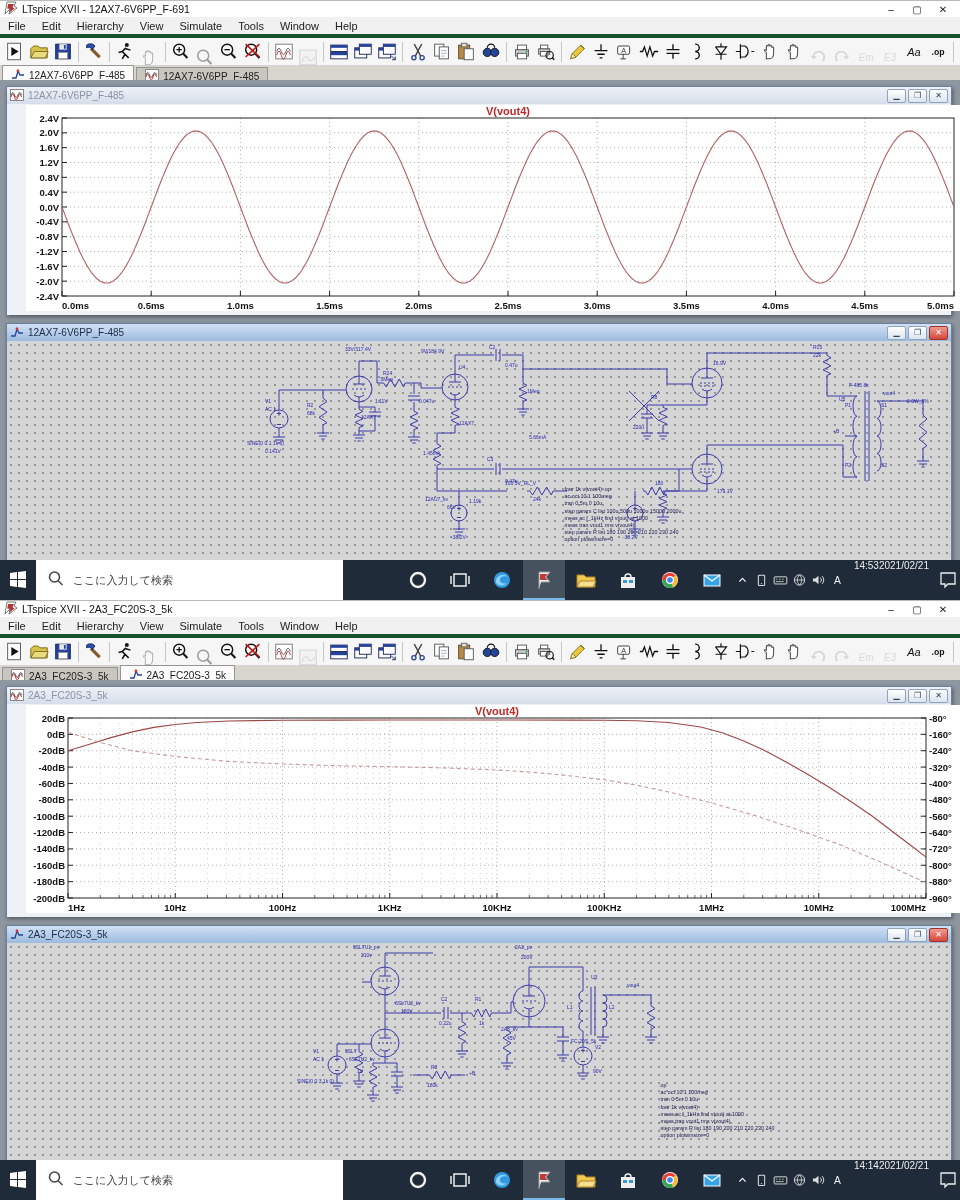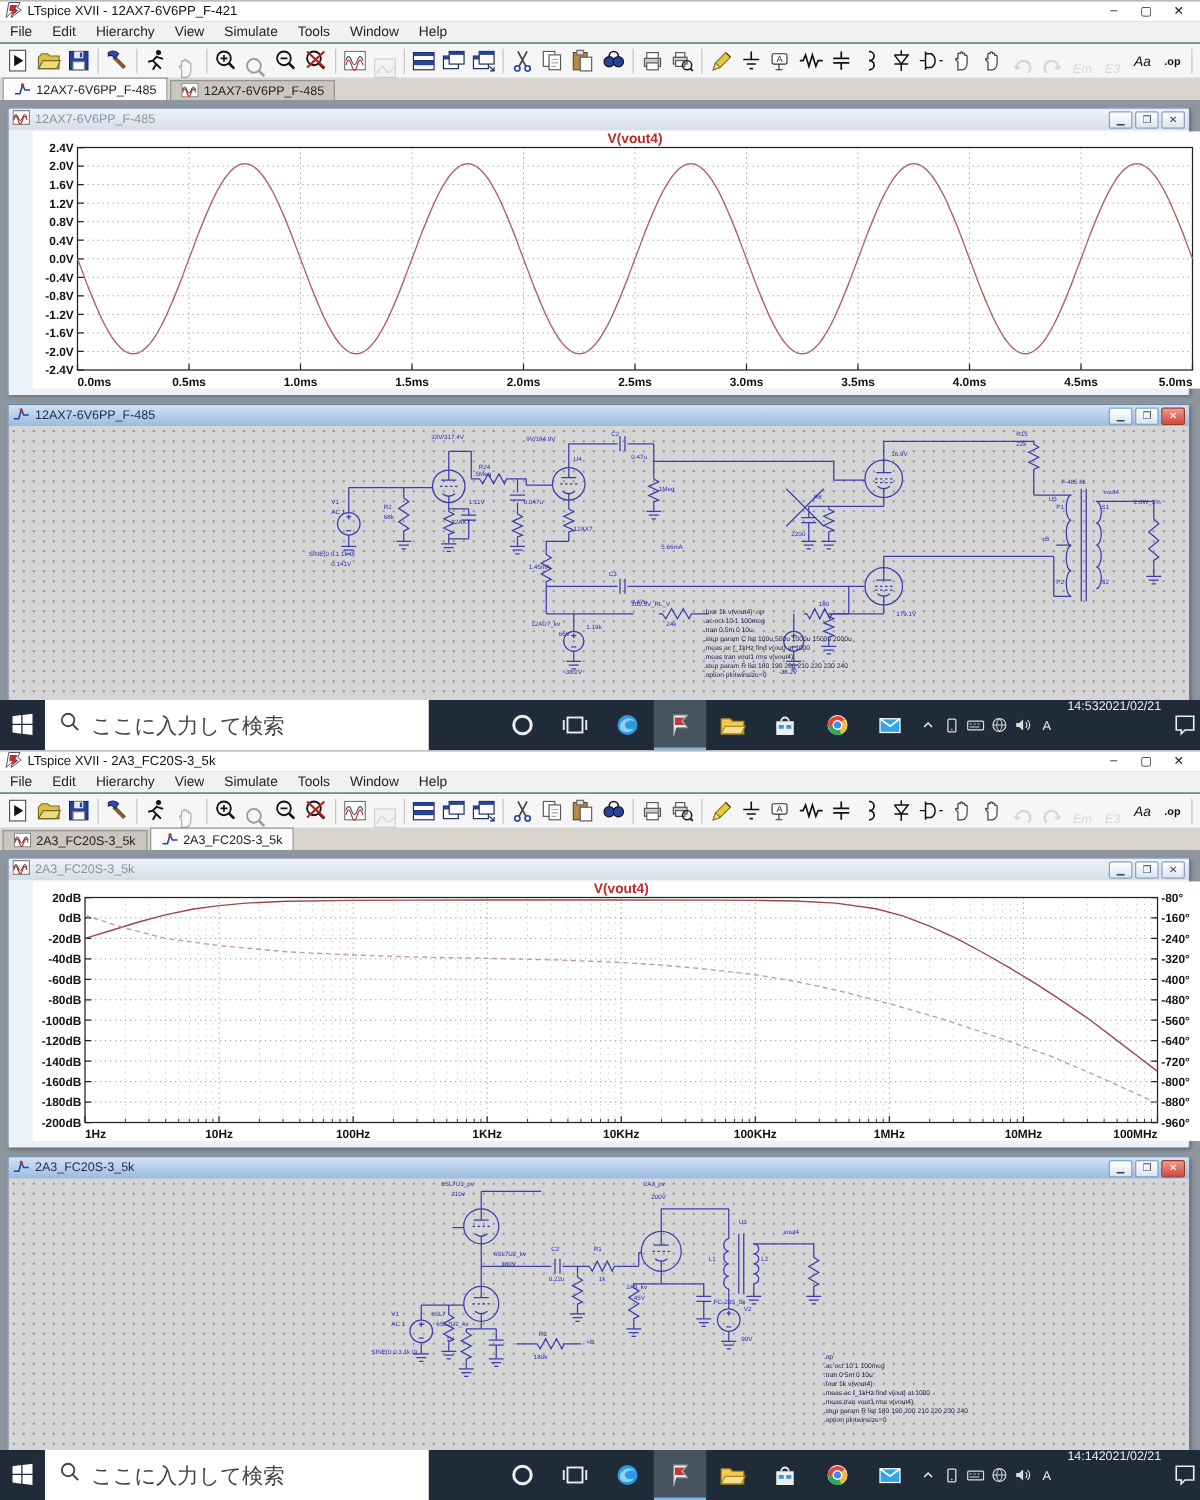--- a/index.html
+++ b/index.html
@@ -2,21 +2,21 @@
 <html><head>
 <meta charset="utf-8">
 <style>
   html,body{margin:0;padding:0;}
   body{width:960px;height:1200px;font-family:"Liberation Sans",sans-serif;background:#777;}
   .appwin{width:960px;height:600px;position:relative;background:#8e96a0;overflow:hidden;border-top:1px solid #bbb;box-sizing:border-box;}
   .titlebar{height:16px;background:#fff;display:flex;align-items:center;padding:0 4px;font-size:10.5px;gap:4px;color:#111;}
   .wtitle{white-space:nowrap;}
   .winbtns{margin-left:auto;display:flex;gap:0;}
   .winbtn{width:26px;text-align:center;font-size:10px;color:#222;}
-  .menubar{height:17px;background:#f1f1f1;display:flex;align-items:center;font-size:11px;border-bottom:1px solid #14532d;color:#222;}
+  .menubar{height:17px;background:#f1f1f1;display:flex;align-items:center;font-size:11px;border-bottom:4px solid #14532d;color:#222;}
   .menubar span{padding:1px 8px;}
   .toolbar{height:27px;background:#f6f6f6;display:flex;align-items:center;padding:0 3px;border-bottom:1px solid #d5d5d5;}
   .tbi{width:25px;height:24px;display:flex;align-items:center;justify-content:center;}
   .tbi svg{width:22px;height:21px;}
   .tbi.disabled{opacity:.4;filter:grayscale(1);margin-top:12px;}
   .tbsep{width:1px;height:20px;background:#c6c6c6;margin:0 3px;}
   .tabbar{height:19px;background:#d8d5cf;display:flex;align-items:flex-end;padding-left:2px;gap:2px;border-bottom:1px solid #999;box-sizing:border-box;}
   .tab{height:16px;display:flex;align-items:center;gap:4px;padding:0 8px;font-size:10px;background:#c9c6c0;border:1px solid #979590;border-bottom:none;color:#222;white-space:nowrap;}
   .tab.sel{background:#fbfbfb;height:18px;}
   .mdi{position:absolute;left:0;right:0;top:79px;bottom:40px;background:#8e96a0;}
@@ -24,40 +24,40 @@
   .ctitle{height:17px;display:flex;align-items:center;gap:4px;padding:0 3px;font-size:10px;}
   .ctitle.act{background:linear-gradient(#d2e1f5,#9cbbdf);color:#1c2c44;}
   .ctitle.inact{background:linear-gradient(#eef2f8,#d6deea);color:#8b93a3;}
   .cbtns{margin-left:auto;display:flex;gap:2px;}
   .cbtn{width:17px;height:12px;border:1px solid #8fa3bd;border-radius:2px;background:linear-gradient(#ffffff,#dbe4f0);font-size:8px;line-height:11px;text-align:center;color:#345;}
   .cbtn.close-act{background:linear-gradient(#f09a8e,#d4473c);color:#fff;border-color:#a03327;}
   .plotwrap{background:#eef1f5;padding:1px 1px 0 19px;}
   .canvas{background-color:#d5d5d5;background-image:radial-gradient(circle,#8f8f8f 0.7px,rgba(0,0,0,0) 0.8px);background-size:8px 8px;overflow:hidden;}
   .taskbar{position:absolute;bottom:0;left:0;right:0;height:40px;background:#1f2b38;display:flex;align-items:stretch;color:#eee;z-index:5;}
   .tb-start{width:46px;display:flex;align-items:center;justify-content:center;}
-  .tb-search{width:370px;background:#fff;display:flex;align-items:center;gap:7px;padding:6px 10px;color:#444;font-size:17px;}
+  .tb-search{width:370px;background:#fff;display:flex;align-items:center;gap:7px;padding:6px 10px;color:#444;font-size:11px;}
   .tb-apps{display:flex;margin-left:54px;}
   .tbapp{width:42px;display:flex;align-items:center;justify-content:center;}
   .tbapp.active{background:#46535f;box-shadow:inset 0 -2px 0 #7ab8e8;}
   .tb-tray{display:flex;align-items:center;margin-left:auto;}
   .trayi{width:19px;display:flex;align-items:center;justify-content:center;}
   .tb-clock{font-size:10px;text-align:center;line-height:1.25;display:flex;justify-content:center;padding:0 7px;}
   .tb-notif{width:26px;display:flex;align-items:center;justify-content:center;}
   svg text{font-family:"Liberation Sans",sans-serif;}
 </style>
 </head>
 <body>
 
 <div class="appwin">
   <div class="titlebar">
     <span class="appicon"><svg viewBox="0 0 14 14" width="14" height="14">
           <path d="M1,13 L3,1 h9 l-2,4 3,2 -8,6 1,-5 z" fill="#fff" stroke="#555" stroke-width=".8"></path>
           <path d="M4,3 h6 l-1.5,3 2,1.5 -5,4 .8,-3.5 -3,-.5 z" fill="#b03434"></path>
         </svg></span>
-    <span class="wtitle">LTspice XVII - 12AX7-6V6PP_F-421</span>
+    <span class="wtitle">LTspice XVII - 12AX7-6V6PP_F-691</span>
     <div class="winbtns">
       <span class="winbtn">–</span>
       <span class="winbtn">▢</span>
       <span class="winbtn">✕</span>
     </div>
   </div>
   <div class="menubar">
       <span>File</span>
       <span>Edit</span>
       <span>Hierarchy</span>

